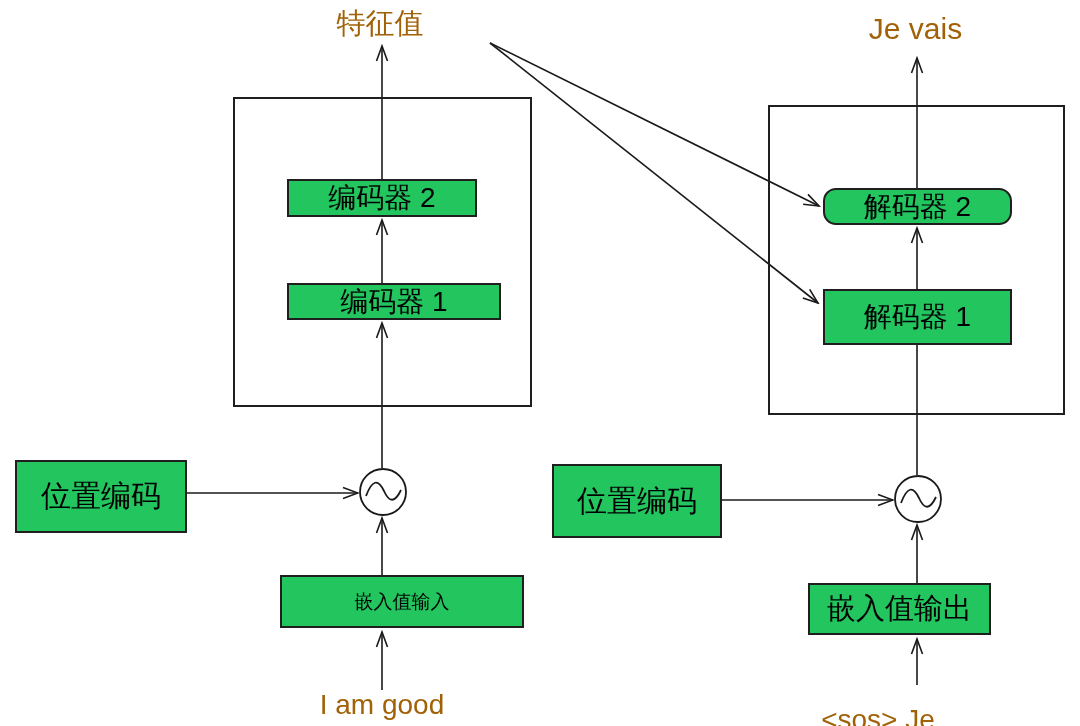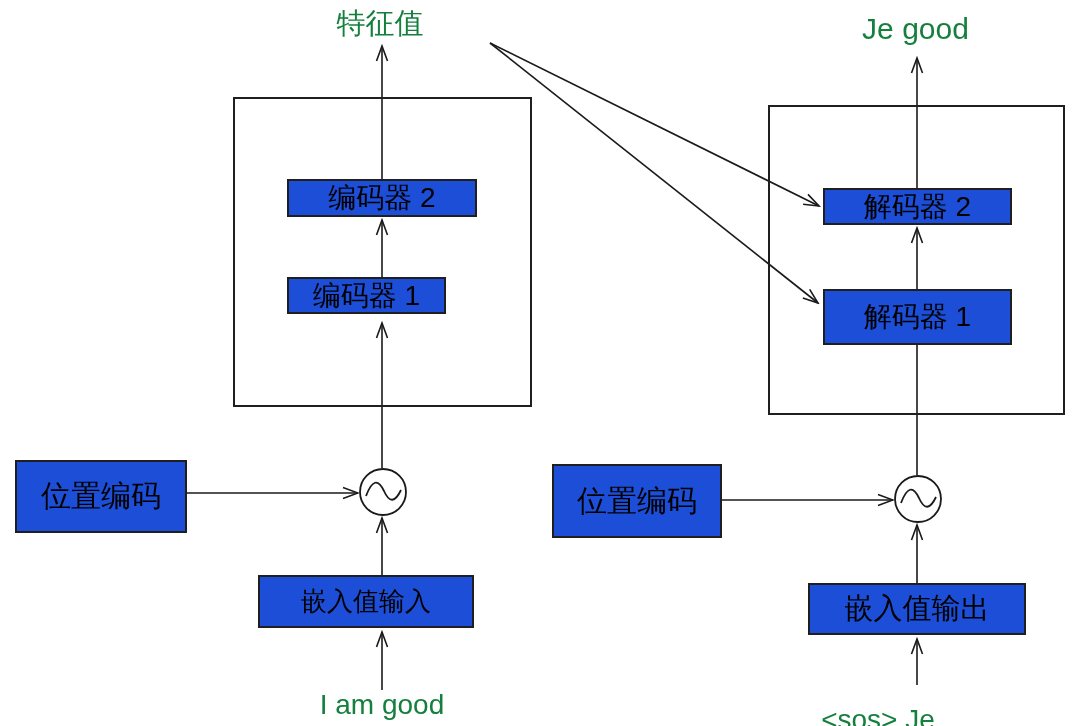--- a/index.html
+++ b/index.html
@@ -9,31 +9,31 @@
     width:1080px;height:726px;
     background:#ffffff;
     overflow:hidden;
     color:#000000;
   }
   .connector-layer{position:absolute;left:0;top:0;width:1080px;height:726px;}
   .box{
     position:absolute;
     box-sizing:border-box;
     border:2px solid #1f1f1f;
-    background:#1d4ed8;
+    background:#22c55e;
     display:flex;align-items:center;justify-content:center;
     font-size:28px;
     white-space:nowrap;
     color:#000000;
   }
   .box.outer{background:transparent;}
   .label{
     position:absolute;
     text-align:center;
-    color:#15803d;
+    color:#a16207;
     white-space:nowrap;
     line-height:1.1;
   }
 </style>
 </head>
 <body>
 
 <div class="canvas">
 
   <svg class="connector-layer" width="1080" height="726" viewBox="0 0 1080 726">
@@ -67,44 +67,44 @@
     <g>
       <circle cx="918" cy="499" r="23" fill="#ffffff" stroke="#1a1a1a" stroke-width="1.8"></circle>
       <path d="M 901 503 Q 910 479 919 498 Q 927 516 936 497" fill="none" stroke="#1a1a1a" stroke-width="1.8"></path>
     </g>
   </svg>
 
   <div class="box outer" style="left:233px;top:97px;width:299px;height:310px;"></div>
   <div class="box" style="left:287px;top:179px;width:190px;height:38px;">
     <span>编码器 2</span>
   </div>
-  <div class="box" style="left:287px;top:277px;width:159px;height:37px;">
+  <div class="box" style="left:287px;top:283px;width:214px;height:37px;">
     <span>编码器 1</span>
   </div>
 
   <div class="box outer" style="left:768px;top:105px;width:297px;height:310px;"></div>
-  <div class="box" style="left:823px;top:188px;width:189px;height:37px;">
+  <div class="box" style="left:823px;top:188px;width:189px;height:37px;border-radius:13px;">
     <span>解码器 2</span>
   </div>
   <div class="box" style="left:823px;top:289px;width:189px;height:56px;">
     <span>解码器 1</span>
   </div>
 
   <div class="box" style="left:15px;top:460px;width:172px;height:73px;font-size:30px;">
     <span>位置编码</span>
   </div>
   <div class="box" style="left:552px;top:464px;width:170px;height:74px;font-size:30px;">
     <span>位置编码</span>
   </div>
 
-  <div class="box" style="left:258px;top:575px;width:216px;height:53px;font-size:26px;">
+  <div class="box" style="left:280px;top:575px;width:244px;height:53px;font-size:19px;">
     <span>嵌入值输入</span>
   </div>
-  <div class="box" style="left:808px;top:583px;width:218px;height:52px;font-size:29px;">
+  <div class="box" style="left:808px;top:583px;width:183px;height:52px;font-size:29px;">
     <span>嵌入值输出</span>
   </div>
 
   <div class="label" style="left:320px;top:8px;width:120px;font-size:29px;">特征值</div>
-  <div class="label" style="left:853px;top:12px;width:125px;font-size:30px;">Je good</div>
+  <div class="label" style="left:853px;top:12px;width:125px;font-size:30px;">Je vais</div>
   <div class="label" style="left:302px;top:690px;width:160px;font-size:28px;text-align:center;">I am good</div>
   <div class="label" style="left:798px;top:705px;width:160px;font-size:28px;">&lt;sos&gt; Je</div>
 
 </div>
 
 </body></html>

